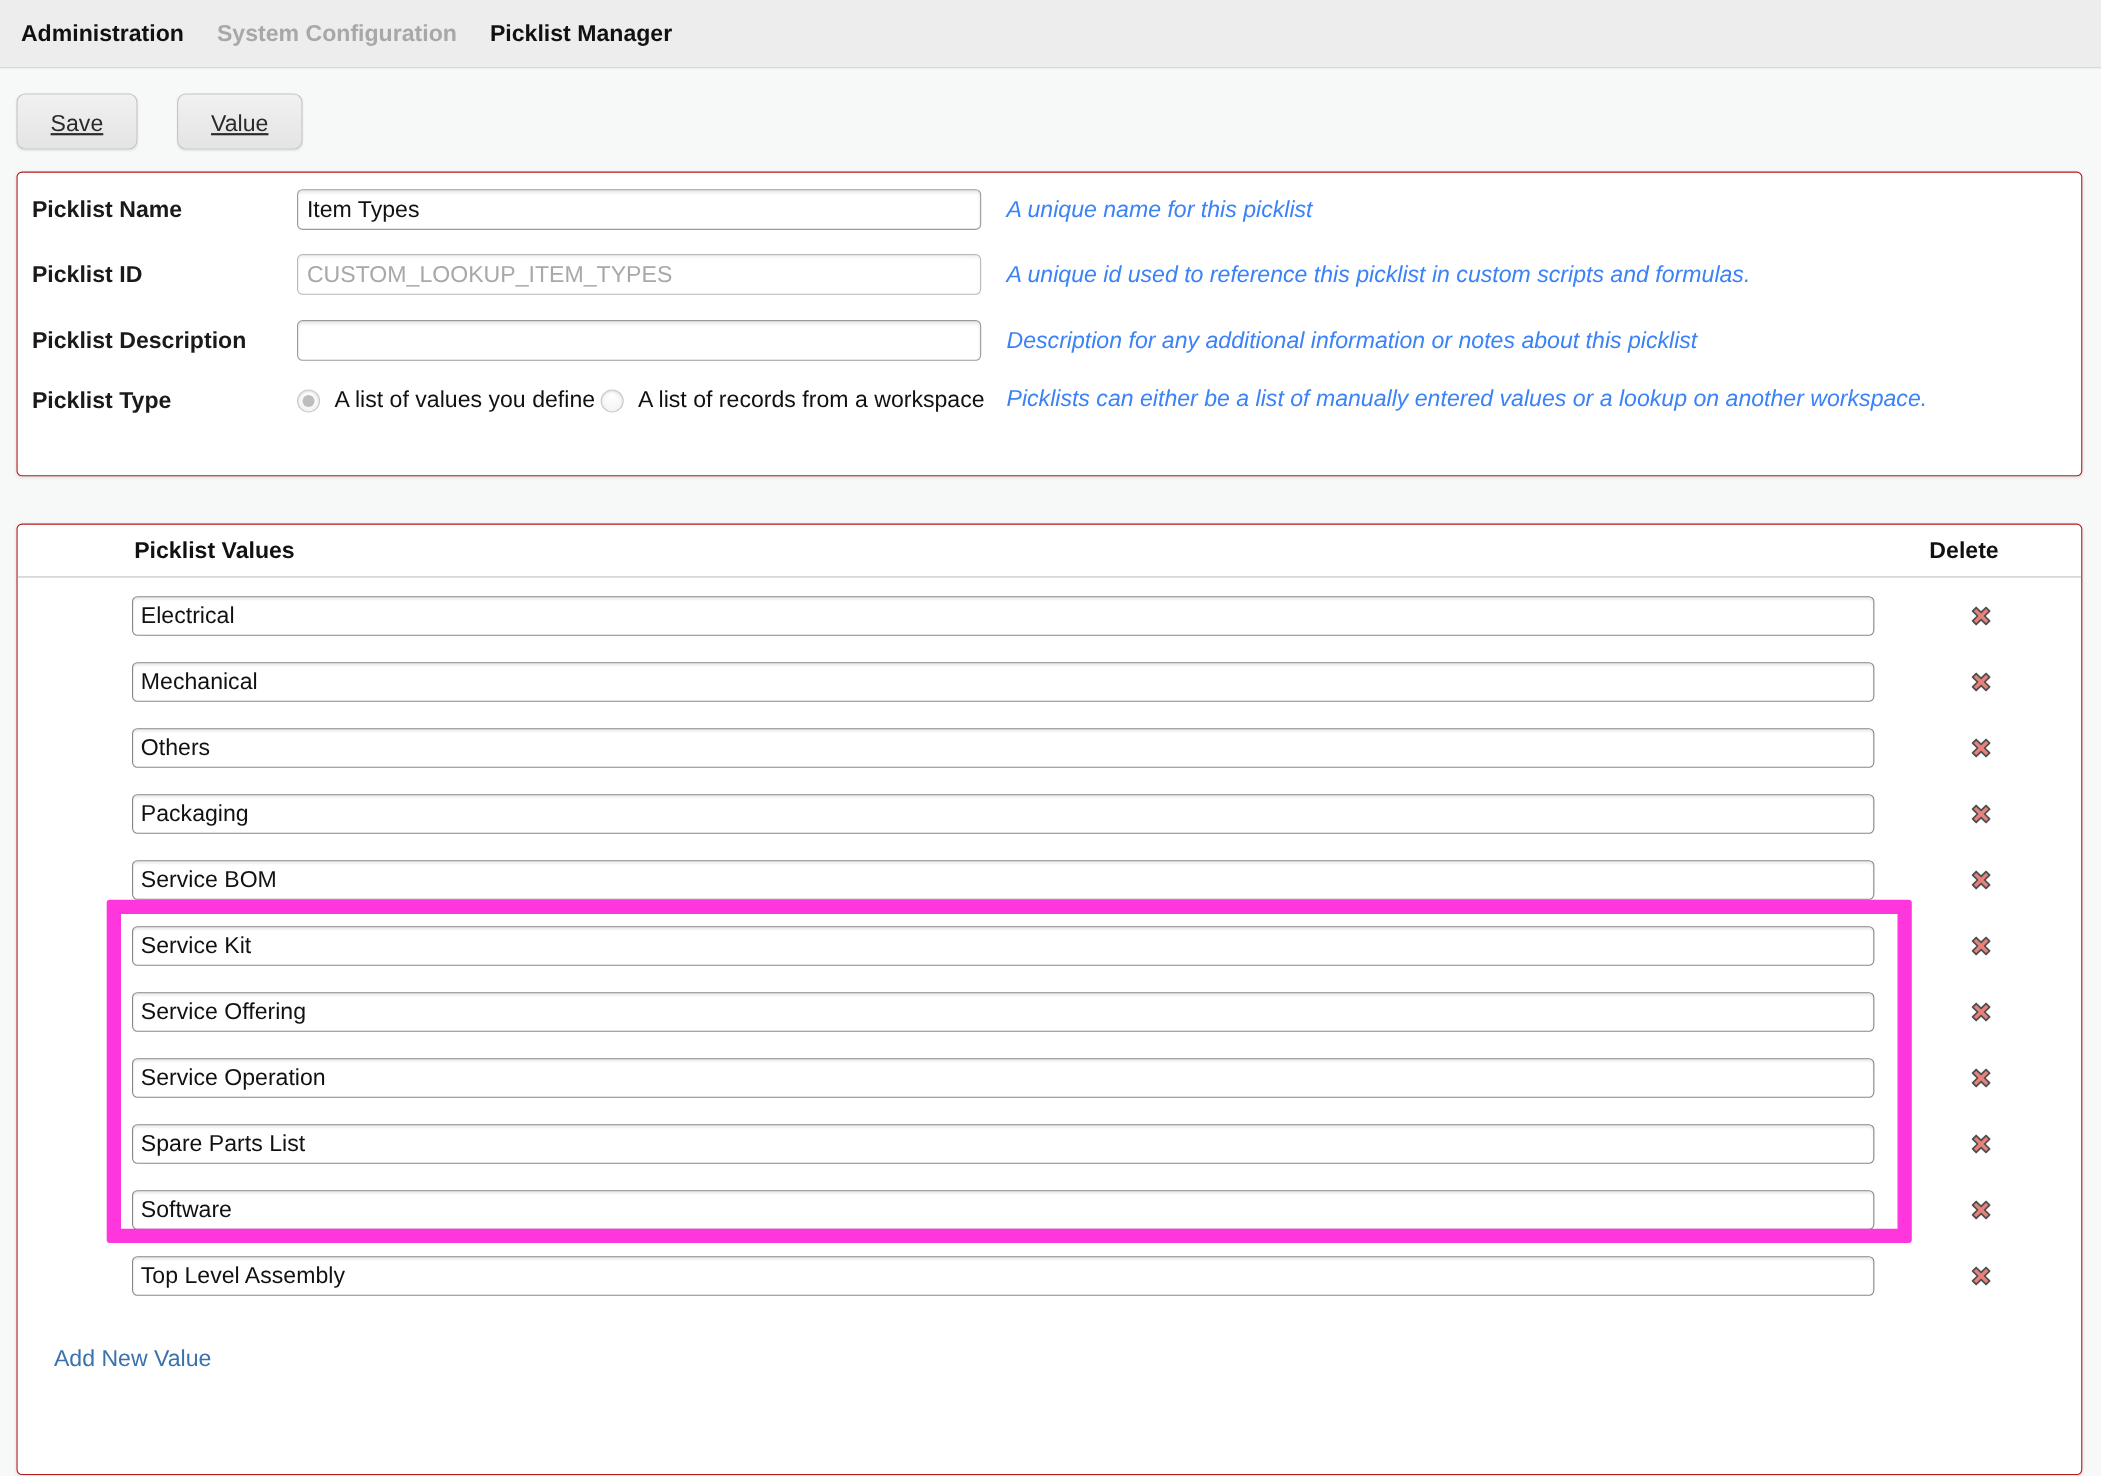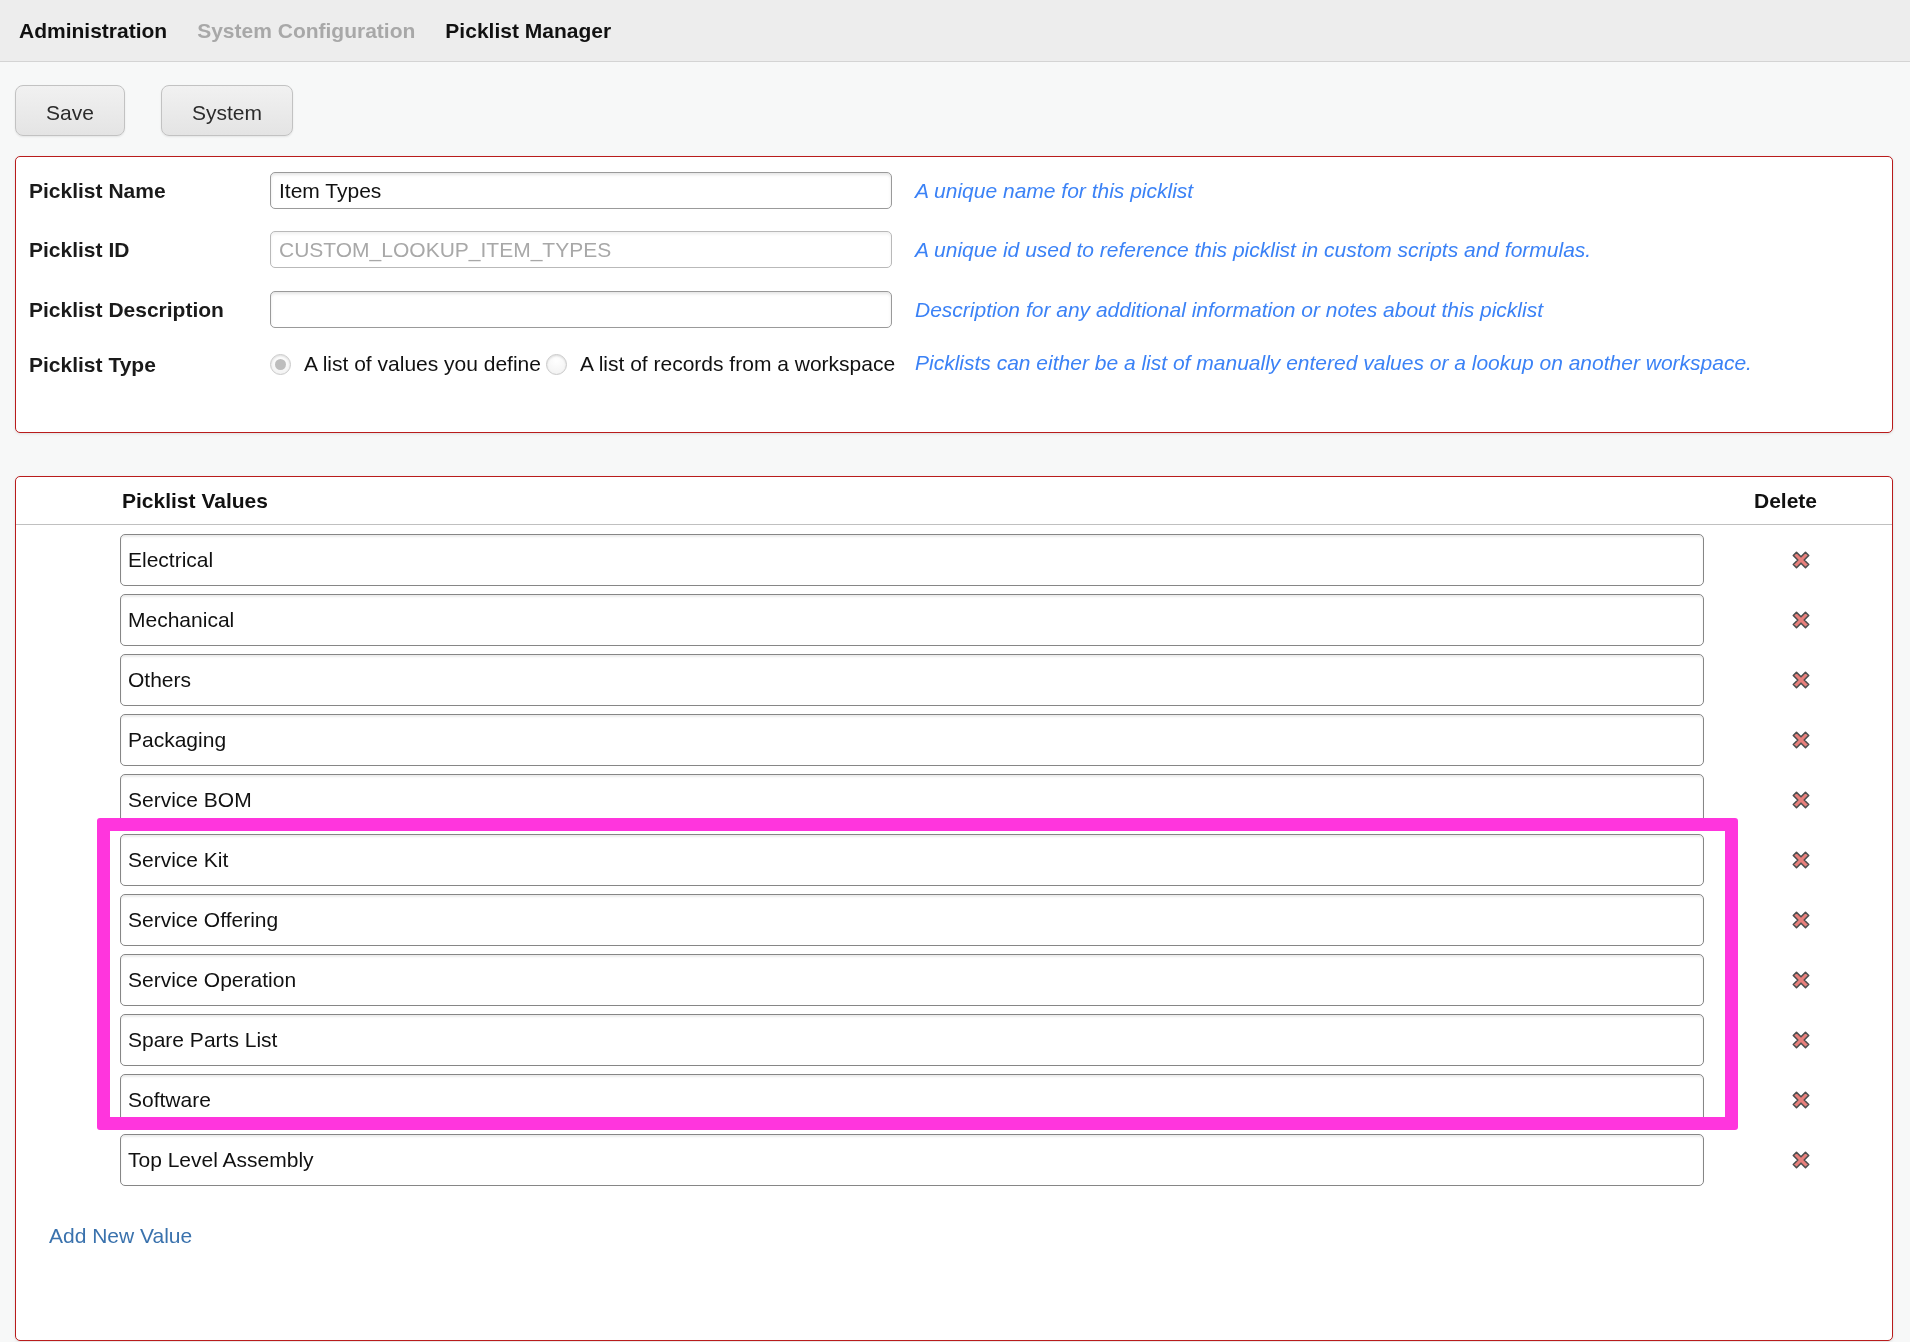--- a/index.html
+++ b/index.html
@@ -22,21 +22,21 @@
   .nav-item { font-weight: bold; font-size: 21px; color: #111; cursor: pointer; }
   .nav-item.muted { color: #a8a8a8; }
 
   
   .toolbar { position: absolute; top: 85px; left: 15px; display: flex; gap: 36px; }
   .btn {
     height: 51px; padding: 15px 30px; font-size: 21px; color: #2b2b2b;
     font-family: "Liberation Sans", sans-serif;
     background: linear-gradient(#f1f1f1, #e4e4e4);
     border: 1px solid #c2c2c2; border-radius: 8px;
-    box-shadow: 0 1px 2px rgba(0,0,0,0.08); cursor: pointer;
+    box-shadow: 0 1px 2px rgba(0,0,0,0.08); cursor: pointer; text-decoration: underline;
   }
 
   
   .panel {
     position: absolute; left: 15px; width: 1878px; background: #ffffff;
     border: 1px solid #b91c1c; border-radius: 5px;
     box-shadow: 0 1px 3px rgba(0,0,0,0.10);
   }
   .form-panel { top: 156px; height: 277px; }
   .values-panel { top: 476px; height: 865px; }
@@ -75,21 +75,21 @@
 
   
   .vheader {
     height: 48px; display: flex; align-items: center; justify-content: space-between;
     padding: 0 75px 0 106px; border-bottom: 1px solid #c0c0c0;
   }
   .vtitle, .vdelete { font-weight: bold; font-size: 21px; color: #111; }
   .vrows { position: relative; padding-top: 17px; }
   .vrow { display: flex; align-items: center; height: 36px; margin: 0 0 24px 104px; }
   .vinput {
-    width: 1584px; height: 52px; flex: none;
+    width: 1584px; height: 36px; flex: none;
     border: 1px solid #868686; border-radius: 5px; background: #fff;
     box-shadow: inset 0 2px 2px rgba(0,0,0,0.08);
     font-family: "Liberation Sans", sans-serif; font-size: 21px; color: #111;
     padding: 0 7px; outline: none;
   }
   .del { width: 28px; height: 28px; margin-left: 83px; flex: none; cursor: pointer; }
   .highlight-box {
     position: absolute; left: 81px; width: 1641px;
     border: 13px solid #ff35dd; border-radius: 3px;
     pointer-events: none; z-index: 5;
@@ -103,21 +103,21 @@
 <body>
 
 <header class="topbar">
   <span class="nav-item">Administration</span>
   <span class="nav-item muted">System Configuration</span>
   <span class="nav-item">Picklist Manager</span>
 </header>
 
 <div class="toolbar">
   <button class="btn">Save</button>
-  <button class="btn">System</button>
+  <button class="btn">Value</button>
 </div>
 
 <section class="panel form-panel">
   <div class="frow" style="top:15px">
     <span class="flabel">Picklist Name</span>
     <input class="finput" type="text" value="Item Types" style="">
     <span class="help">A unique name for this picklist</span>
   </div>
   <div class="frow" style="top:74px">
     <span class="flabel">Picklist ID</span>

